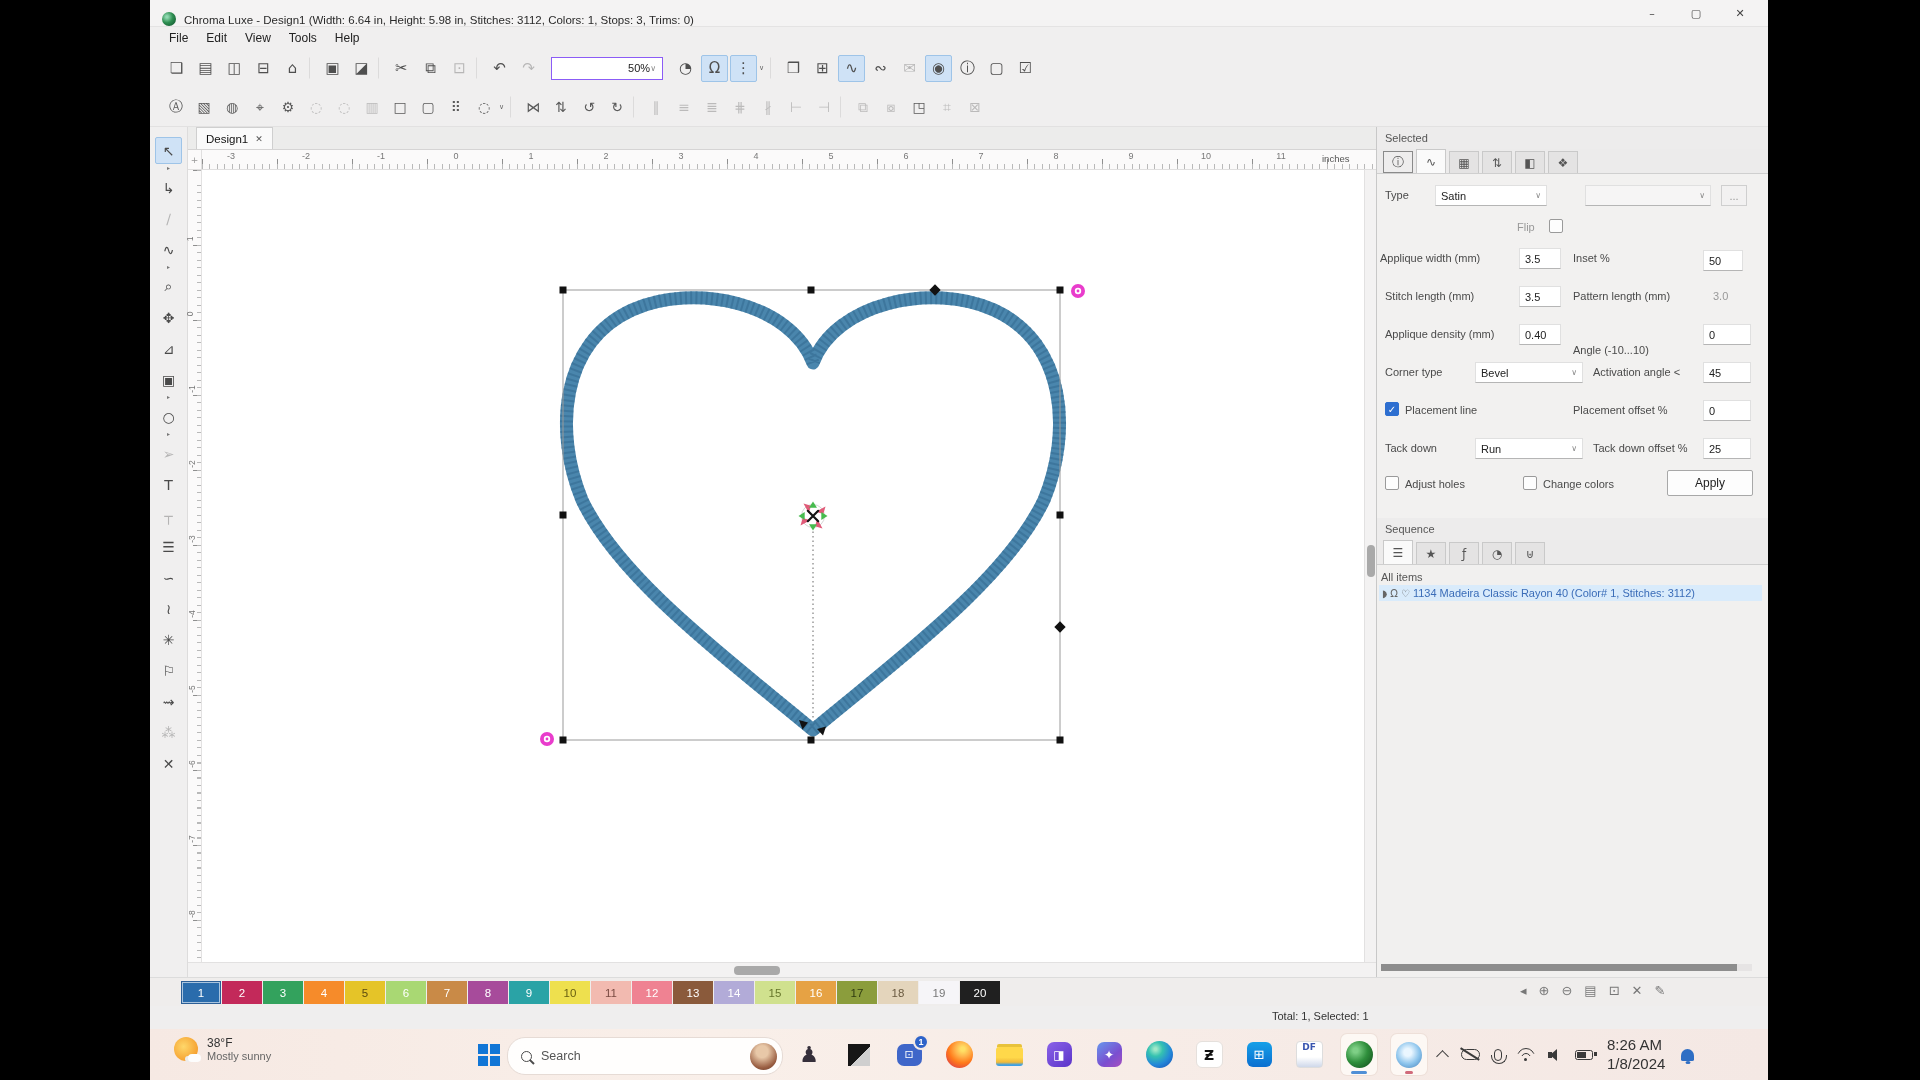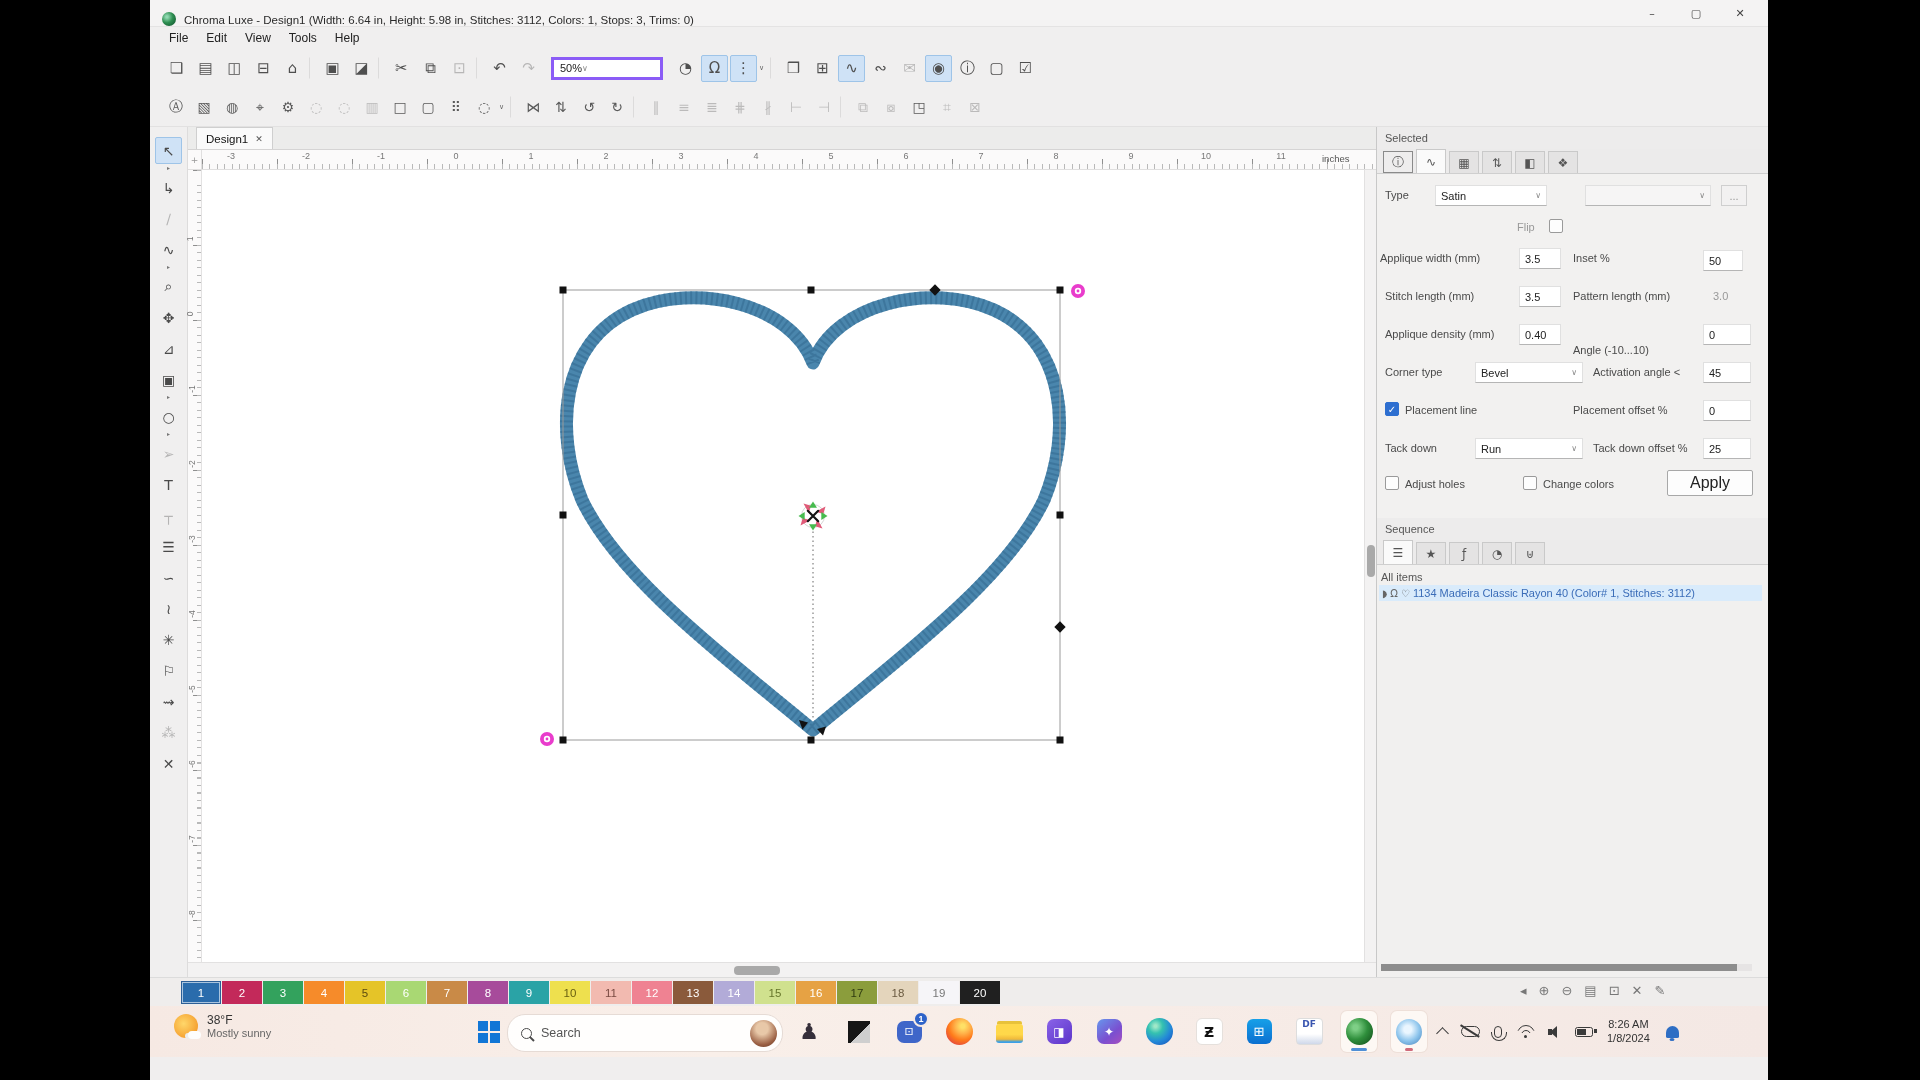--- a/index.html
+++ b/index.html
@@ -25,22 +25,22 @@
   .t1{height:40px;padding-left:12px}
   .t2{height:39px;padding-left:12px;border-bottom:1px solid #e2e1e1}
   .tbset{display:flex;align-items:center}
   .tb{width:27px;height:27px;margin:0 1px;display:flex;align-items:center;justify-content:center;
     font-size:15px;color:#4f4f4f;border:1px solid transparent;border-radius:2px}
   .t2 .tb{width:26px;height:26px;font-size:14px;color:#5a5a5a}
   .tb.hl{background:#cfe2f6;border-color:#9ec4e8}
   .tb.off{opacity:.35}
   .tb.sep{width:7px;margin:0 2px;border-left:1px solid #dcdbdb;height:22px;border-radius:0}
   .tb.dd{width:11px;font-size:7px;color:#666;margin-left:-2px}
-  .zoomcombo{width:112px;height:23px;background:#fff;border:3px solid #8b5cf6;margin:0 8px;
-    display:flex;align-items:center;font-size:11px;color:#222;padding:0 6px;justify-content:flex-start}
+  .zoomcombo{width:112px;height:23px;background:#fff;border:1px solid #8b5cf6;margin:0 8px;
+    display:flex;align-items:center;font-size:11px;color:#222;padding:0 6px;justify-content:flex-end}
   .car{font-size:8px;color:#888;font-family:"DejaVu Sans",sans-serif}
 
   
   .mainrow{display:flex;height:850px}
   .lefttools{width:38px;background:#f0efef;border-right:1px solid #dddcdc;display:flex;flex-direction:column;align-items:center;padding-top:8px}
   .lt{width:27px;height:27px;margin:2px 0;display:flex;align-items:center;justify-content:center;font-size:14px;color:#4a4a4a;border:1px solid transparent;border-radius:2px}
   .lt.hl{background:#cfe2f6;border-color:#9ec4e8}
   .lt.off{opacity:.35}
   .lt.dd{height:9px;margin:-3px 0 0;font-size:6px;color:#777}
 
@@ -87,21 +87,21 @@
   .plab{position:absolute;white-space:nowrap}
   .plab.dim{color:#999}
   .fld{position:absolute;height:21px;background:#fff;border:1px solid #e0e0e0;border-bottom:1px solid #b5b5b5;
     display:flex;align-items:center;padding:0 5px;font-size:11px;color:#222;justify-content:space-between}
   .fld.dim{background:#f6f5f5;color:#999}
   .fldtxt{position:absolute;color:#999}
   .btn{position:absolute;height:21px;background:#f2f1f1;border:1px solid #cfcfcf;display:flex;align-items:center;justify-content:center;color:#999;font-size:11px}
   .cb{position:absolute;width:14px;height:14px;background:#fdfdfd;border:1px solid #9a9a9a;border-radius:2px}
   .cb.on{background:#2e6fd0;border-color:#2e6fd0;color:#fff;font-size:10px;display:flex;align-items:center;justify-content:center}
   .applybtn{position:absolute;width:86px;height:26px;background:#fdfdfd;border:1px solid #a8a8a8;border-radius:2px;
-    display:flex;align-items:center;justify-content:center;font-size:16px;color:#222}
+    display:flex;align-items:center;justify-content:center;font-size:12px;color:#222}
   .allitems{padding:6px 0 2px 4px;font-size:11px;color:#555}
   .seqitem{margin:0 6px 0 2px;background:#d9ebfb;display:flex;align-items:center;padding:2px 3px;gap:3px;white-space:nowrap;overflow:hidden}
   .si{font-size:10px;color:#666}
   .seqtext{font-size:11px;color:#3b6db8;overflow:hidden;text-overflow:ellipsis}
   .pscroll{position:absolute;left:4px;right:16px;bottom:6px;height:7px;background:#e6e4e4}
   .pthumb{width:96%;height:100%;background:#8d8d8d}
 
   
   .paletterow{height:29px;background:#efedec;border-top:1px solid #dcdcdc;position:relative}
   .swatches{position:absolute;left:31px;top:3px;display:flex;gap:1px}
@@ -169,21 +169,21 @@
     clip-path:polygon(0 0,100% 0,100% 32%,0 32%)}
   .wifi::after{content:"";position:absolute;left:5px;top:4.5px;width:8px;height:8px;border:1.8px solid #3a3a3a;border-radius:50%;
     clip-path:polygon(0 0,100% 0,100% 34%,0 34%)}
   .wifi b{position:absolute;left:8px;top:9.5px;width:3px;height:3px;border-radius:50%;background:#3a3a3a}
   .vol{position:relative;width:13px;height:13px}
   .vol::before{content:"";position:absolute;left:0;top:4px;width:3.5px;height:6px;background:#3a3a3a}
   .vol::after{content:"";position:absolute;left:2px;top:1px;border-right:7px solid #3a3a3a;border-top:6px solid transparent;border-bottom:6px solid transparent}
   .batt{width:18px;height:10px;border:1.6px solid #3a3a3a;border-radius:2.5px;position:relative}
   .batt::after{content:"";position:absolute;right:-4.5px;top:1.5px;width:2.5px;height:4px;background:#3a3a3a}
   .batt::before{content:"";position:absolute;left:1px;top:1px;bottom:1px;width:55%;background:#3a3a3a}
-  .clock{text-align:center;font-size:11px;color:#333;line-height:1.25}
+  .clock{text-align:left;font-size:15px;color:#333;line-height:1.25}
   .bell{width:13px;height:12px;background:#2e6ec4;border-radius:7px 7px 2px 2px;position:relative;margin-left:2px}
   .bell::after{content:"";position:absolute;left:50%;bottom:-3.5px;transform:translateX(-50%);width:5px;height:3px;border-radius:50%;background:#2e6ec4}
 </style>
 </head>
 <body>
 
 <div class="screen">
 
   <div class="titlebar">
     <span class="appdot"></span>
@@ -551,20 +551,23 @@
     <span class="vic glyph">◂</span>
         <span class="vic glyph">⊕</span>
         <span class="vic glyph">⊖</span>
         <span class="vic glyph">▤</span>
         <span class="vic glyph">⊡</span>
         <span class="vic glyph">✕</span>
         <span class="vic glyph">✎</span>
       </div>
   </div>
 
+  <div class="statusstrip">
+    <span class="totaltext">Total: 1, Selected: 1</span>
+  </div>
 
   <div class="taskbar">
     <div class="weather">
       <span class="sun"></span>
       <span>
         <div class="wtemp">38°F</div>
         <div class="wcond">Mostly sunny</div>
       </span>
     </div>
     <span class="winlogo">

